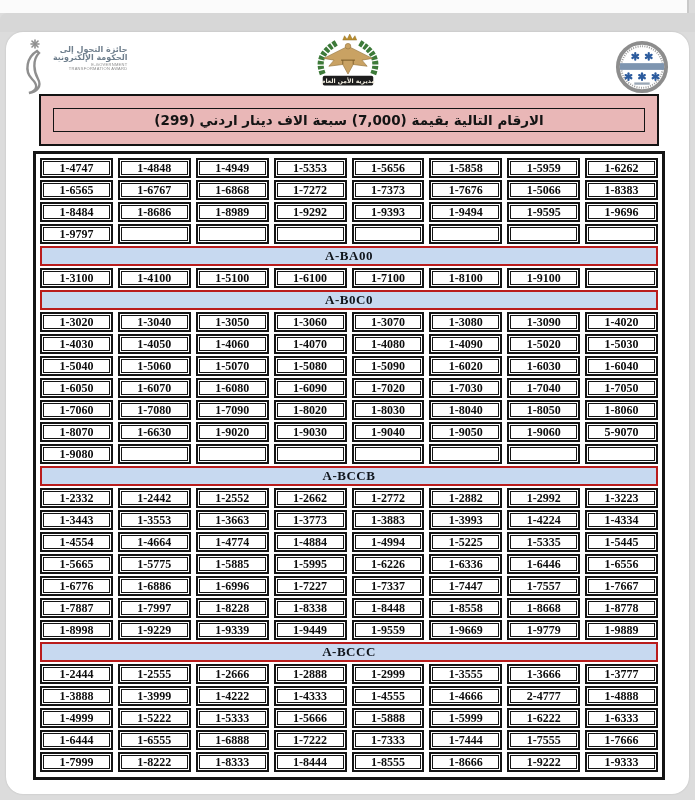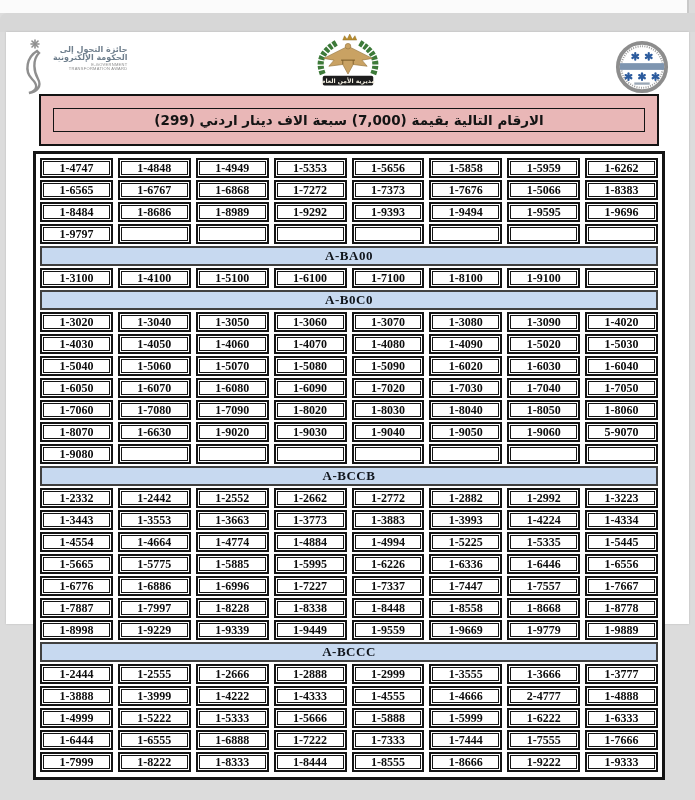--- a/index.html
+++ b/index.html
@@ -4,22 +4,23 @@
 <style>
   html,body{margin:0;padding:0;}
   body{
     width:695px;height:800px;overflow:hidden;
     background:#dcdcdc;
     font-family:"Liberation Serif", serif;
   }
   .top-strip{height:13px;background:#fbfbfb;margin-right:6px;border-right:2px solid #c9c9c9;}
   .gray-band{height:19px;background:var(--page-gutter,#d7d7d7);border-radius:7px 0 0 0;}
   .page{
-    background:#fff;margin:0 6px;height:592px;position:relative;
+    background:#fff;margin:0 6px;height:762px;position:relative;
     box-shadow:0 0 2px rgba(0,0,0,.15);
+    border-radius:17px;
   }
 
   
   .logo-row{position:relative;height:56px;padding-top:4px;}
   .logo-left{position:absolute;left:14px;top:6px;display:flex;align-items:flex-start;gap:3px;}
   .logo-left .txt{text-align:right;direction:rtl;line-height:1.05;margin-top:8px;}
   .logo-left .ar{font-family:"DejaVu Sans",sans-serif;font-size:8px;color:#6f7f8d;font-weight:bold;}
   .logo-left .en{font-family:"Liberation Sans",sans-serif;font-size:4px;color:#8a8a8a;letter-spacing:.3px;}
   .logo-center{position:absolute;left:50%;top:2px;transform:translateX(-50%);}
   .logo-right{position:absolute;right:20px;top:8px;}
@@ -48,21 +49,21 @@
     background:#fff;
   }
   .num-row{display:flex;gap:5px;margin:2px 0;}
   .cell-outer{flex:1;border:2px solid #141414;padding:1px;background:#fff;min-width:0;}
   .cell-inner{
     border:1px solid #141414;height:12px;line-height:12px;
     text-align:center;font-weight:bold;font-size:12px;color:#0d0d0d;
     font-family:"Liberation Serif",serif;overflow:hidden;white-space:nowrap;
   }
   .section-header{
-    border:2px solid #404040;background:var(--section-bg,#c7d9f0);
+    border:2px solid #b91c1c;background:var(--section-bg,#c7d9f0);
     text-align:center;font-weight:bold;font-size:13px;color:#10151c;
     height:16px;line-height:16px;margin:2px 0;
     font-family:"Liberation Serif",serif;letter-spacing:.5px;
   }
 </style>
 </head>
 <body>
 
 <div class="top-strip"></div>
 <div class="gray-band"></div>

